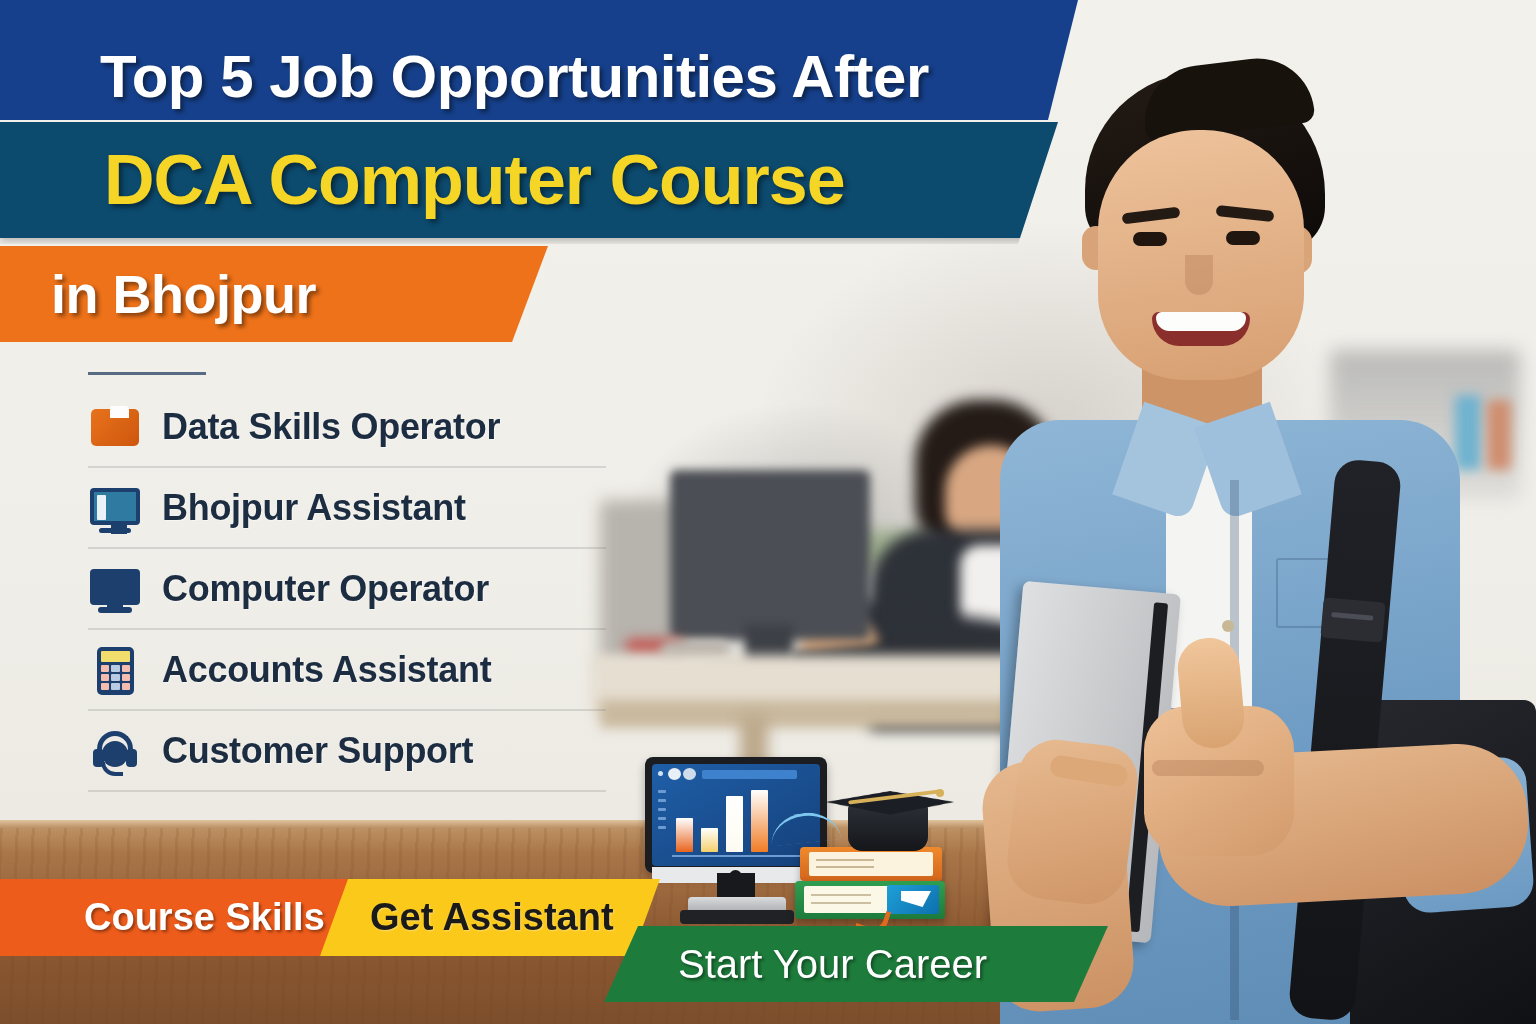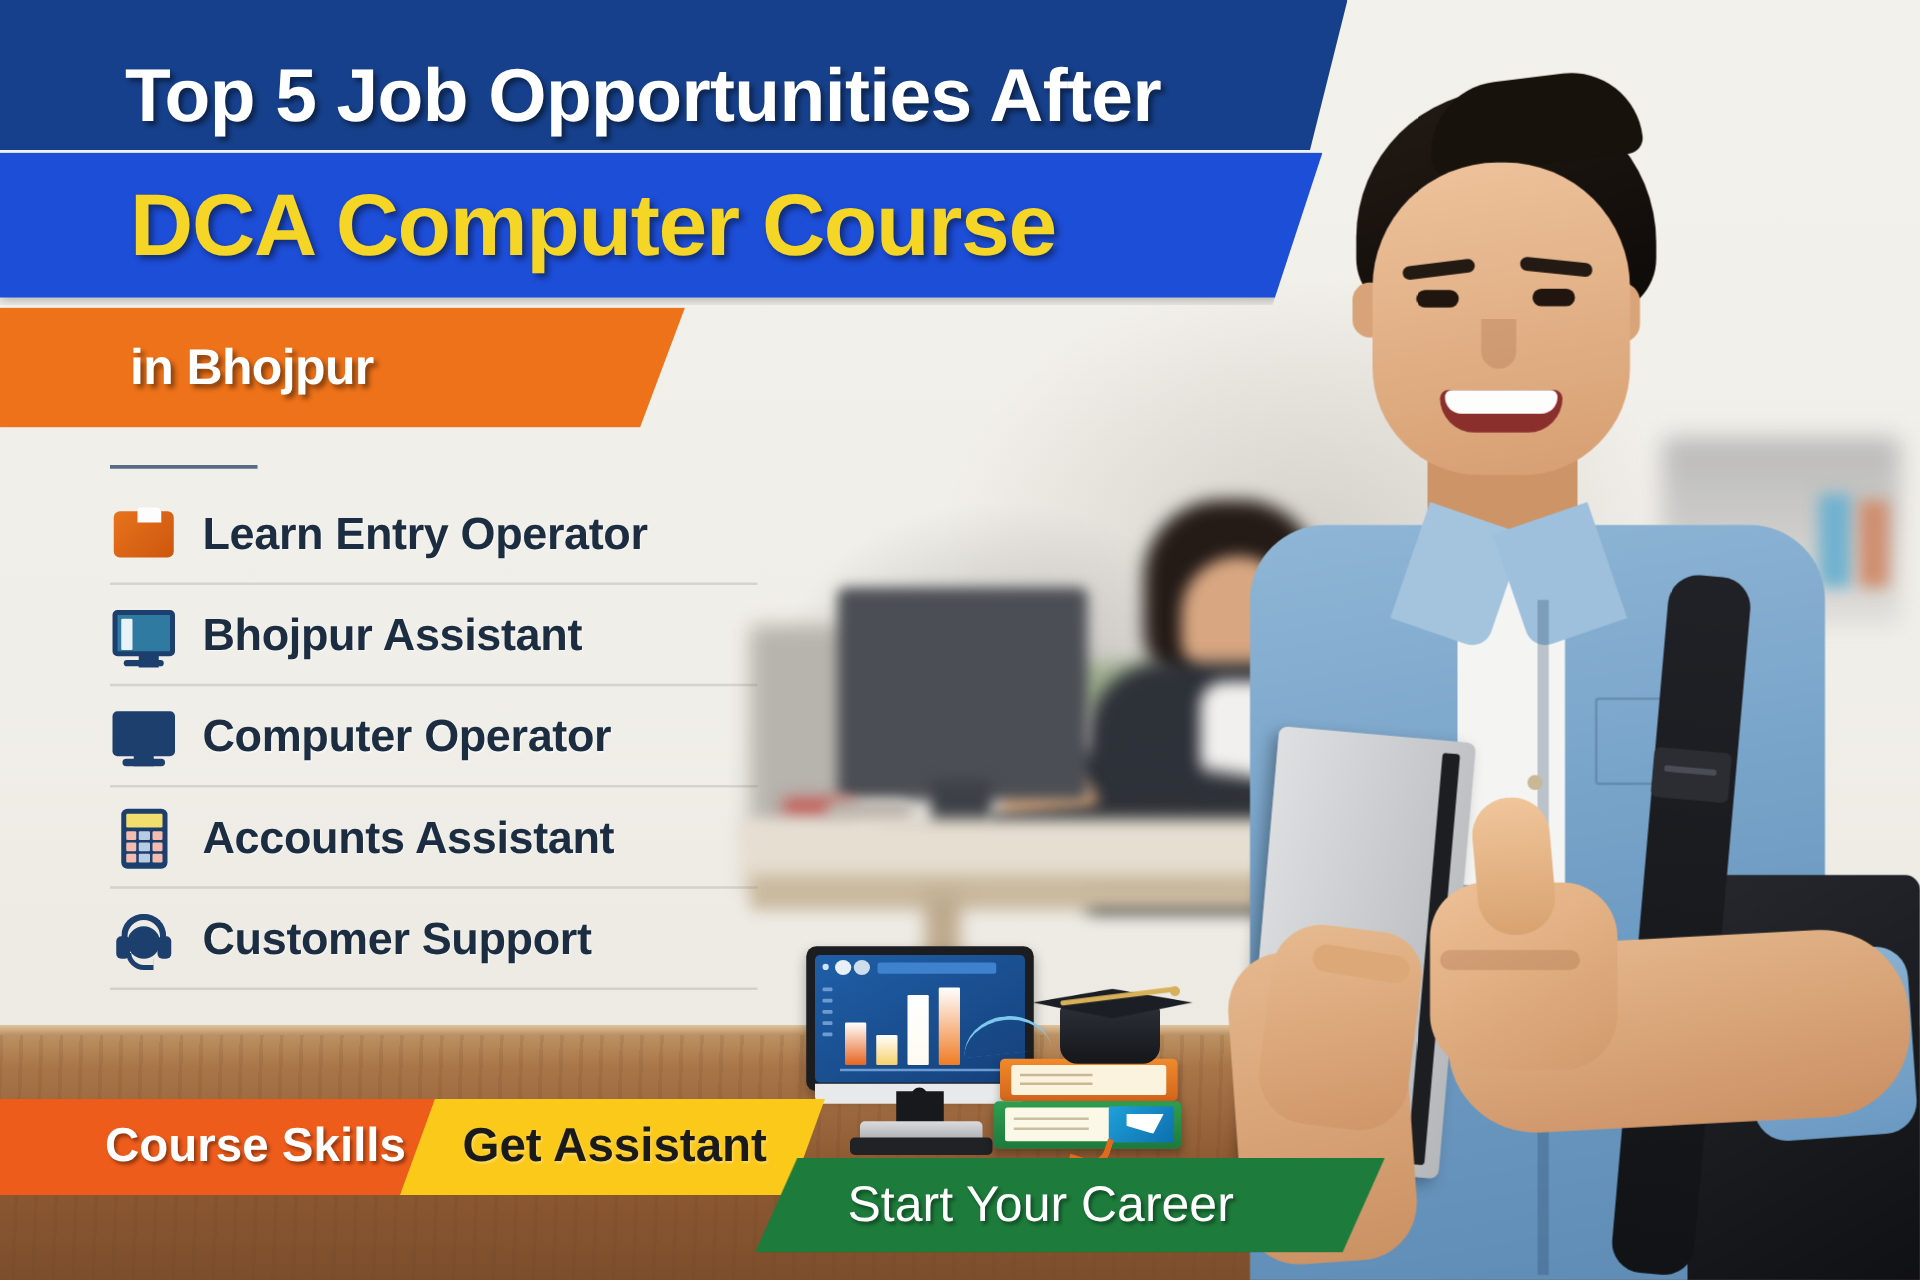--- a/index.html
+++ b/index.html
@@ -72,33 +72,33 @@
       linear-gradient(180deg,#c39a6b 0%,#a9764a 16%,#8f5b33 52%,#7d4e2c 100%);
   }
   .wood-lip { position:absolute; left:0; top:820px; width:1536px; height:8px;
     background:linear-gradient(180deg,#e0c49e,#bb9064); }
 
   
   .band { position:absolute; display:flex; align-items:center; }
   .band-1 { left:0; top:0; width:1078px; height:153px; background:#16408b;
     clip-path:polygon(0 0, 1078px 0, 1048px 120px, 0 120px);
     box-shadow:0 3px 7px rgba(0,0,0,.22); }
-  .band-2 { left:0; top:122px; width:1058px; height:116px; background:#1d4ed8;
+  .band-2 { left:0; top:122px; width:1058px; height:116px; background:#0c4a6e;
     clip-path:polygon(0 0, 1058px 0, 1018px 122px, 0 122px);
     box-shadow:0 3px 8px rgba(0,0,0,.25); }
   .band-3 { left:0; top:246px; width:548px; height:96px; background:#ee7219;
     clip-path:polygon(0 0, 548px 0, 512px 96px, 0 96px);
     box-shadow:0 3px 8px rgba(0,0,0,.25); }
 
   .t1 { color:#ffffff; font-size:60px; font-weight:bold; letter-spacing:-.5px;
     margin-left:100px; text-shadow:3px 3px 4px rgba(0,0,0,.45); white-space:nowrap; }
   .t2 { color:#f5d525; font-size:70px; font-weight:bold; letter-spacing:-1px;
     margin-left:104px; text-shadow:3px 3px 5px rgba(0,0,0,.45); white-space:nowrap; }
-  .t3 { color:#ffffff; font-size:40px; font-weight:bold; letter-spacing:-.5px;
-    margin-left:104px; text-shadow:3px 3px 4px rgba(0,0,0,.45); white-space:nowrap; }
+  .t3 { color:#ffffff; font-size:54px; font-weight:bold; letter-spacing:-.5px;
+    margin-left:51px; text-shadow:3px 3px 4px rgba(0,0,0,.45); white-space:nowrap; }
 
   
   .joblist { position:absolute; left:88px; top:372px; width:518px; }
   .list-cap { height:3px; width:118px; background:#3c5570; opacity:.85; margin-bottom:12px; }
   .jrow { display:flex; align-items:center; height:81px;
     border-bottom:2px solid rgba(120,120,120,.22); }
   .jrow:last-child { border-bottom:2px solid rgba(120,120,120,.22); }
   .jicon { width:54px; height:54px; margin-right:20px; flex:none; position:relative; }
   .jlabel { font-size:36px; font-weight:bold; color:#1c2d42; letter-spacing:-.3px;
     text-shadow:1px 1px 1px rgba(255,255,255,.55); white-space:nowrap; }
@@ -450,21 +450,21 @@
     <div class="t3">in Bhojpur</div>
   </div>
 
   <div class="joblist">
     <div class="list-cap"></div>
 
     <div class="jrow">
       <div class="jicon">
         <div class="ic-folder"></div>
       </div>
-      <div class="jlabel">Learn Entry Operator</div>
+      <div class="jlabel">Data Skills Operator</div>
     </div>
 
     <div class="jrow">
       <div class="jicon">
         <div class="ic-mon2">
             <span></span>
           </div>
         <div class="ic-mon2-base"></div>
       </div>
       <div class="jlabel">Bhojpur Assistant</div>

